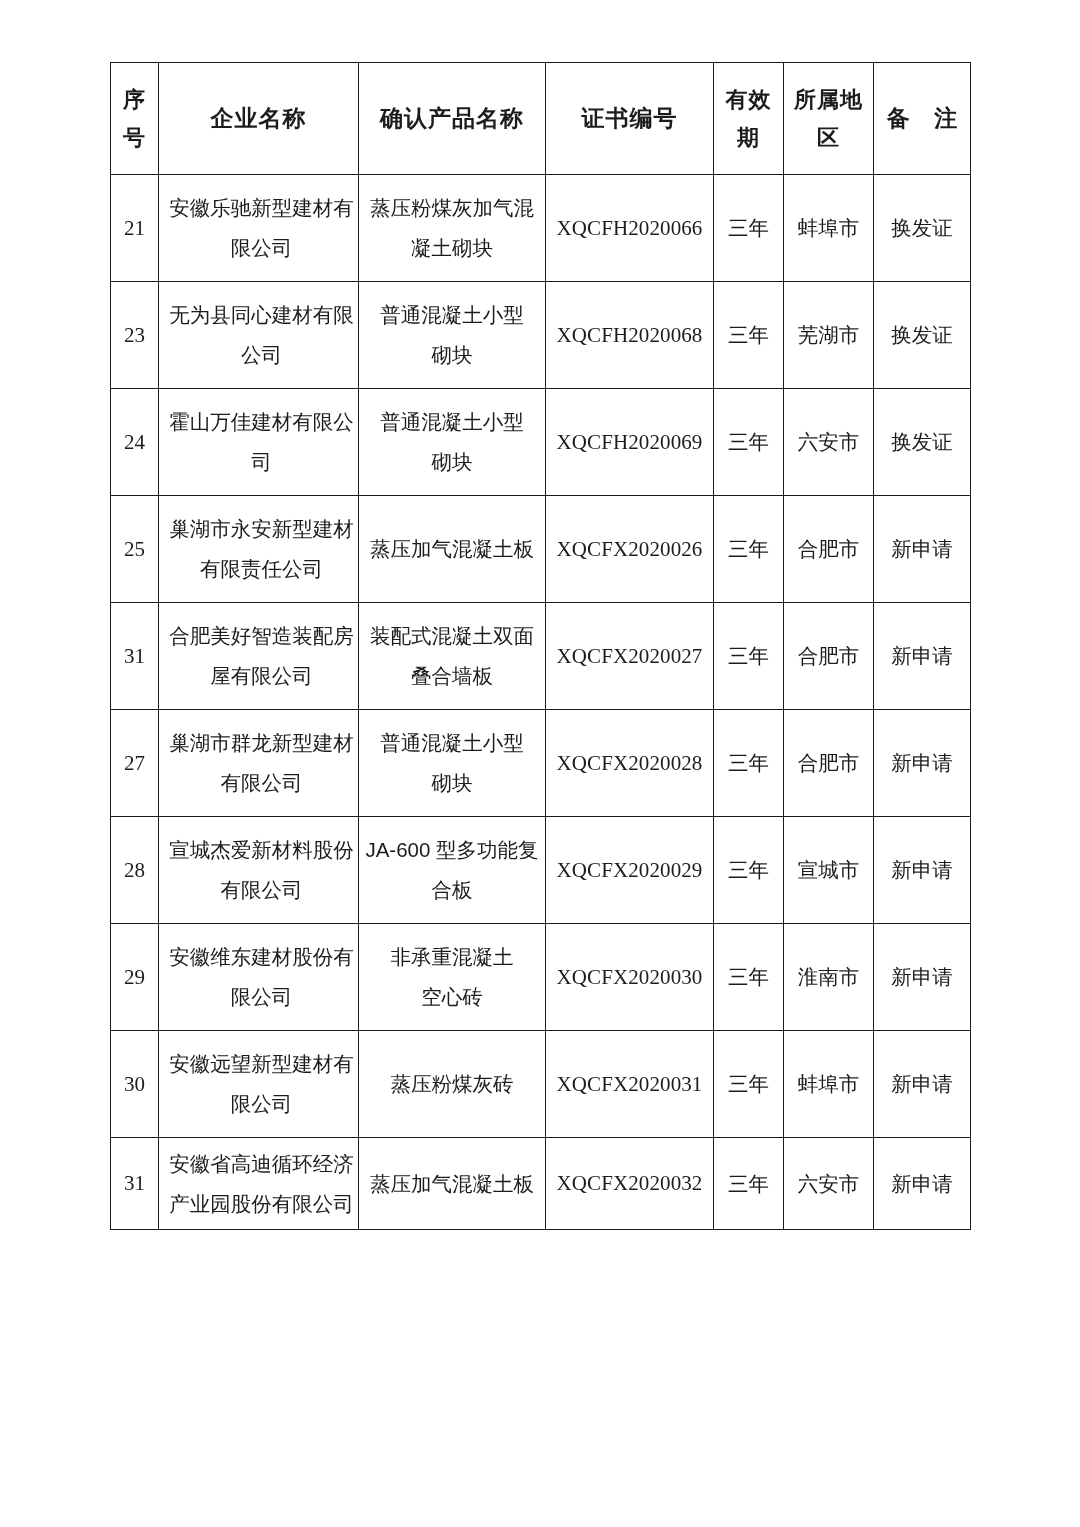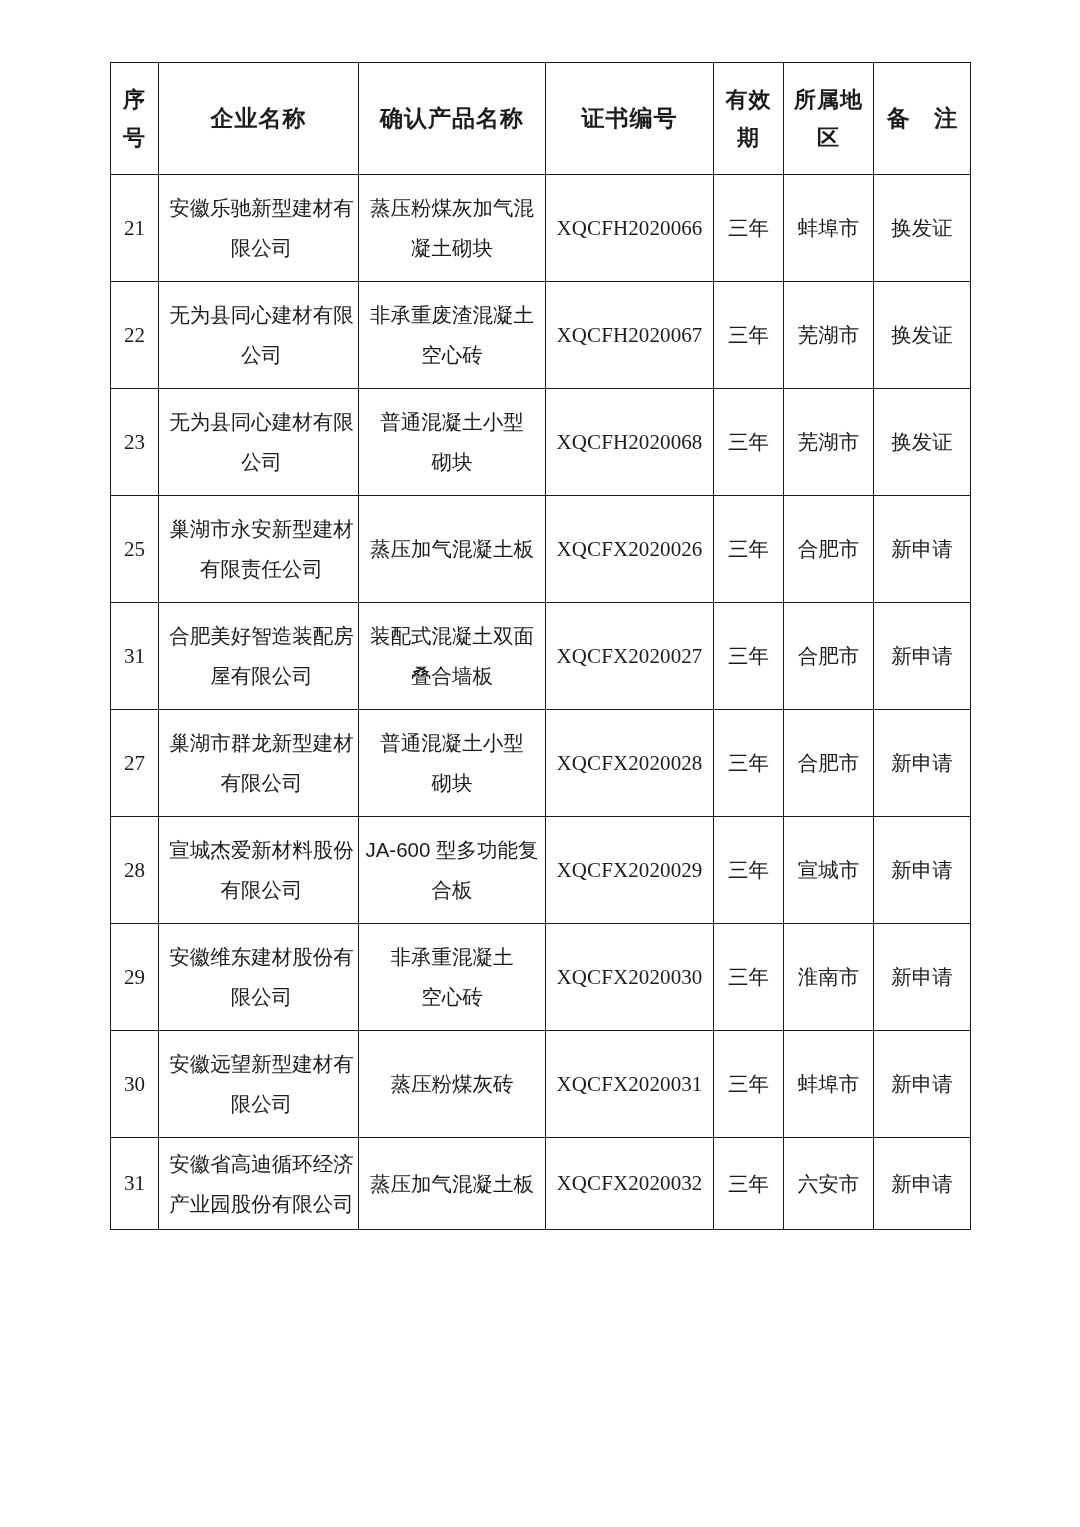--- a/index.html
+++ b/index.html
@@ -164,47 +164,47 @@
           <td class="prod">
             <span class="ln">蒸压粉煤灰加气混</span>
             <span class="ln">凝土砌块</span>
           </td>
           <td class="cert">XQCFH2020066</td>
           <td class="valid">三年</td>
           <td class="region">蚌埠市</td>
           <td class="remark">换发证</td>
         </tr>
         <tr>
-          <td class="idx">22</td>
+          <td class="idx">23</td>
           <td class="ent">
             <span class="ln">无为县同心建材有限</span>
             <span class="ln">公司</span>
           </td>
           <td class="prod">
-            <span class="ln">非承重废渣混凝土</span>
-            <span class="ln">空心砖</span>
-          </td>
-          <td class="cert">XQCFH2020067</td>
+            <span class="ln">普通混凝土小型</span>
+            <span class="ln">砌块</span>
+          </td>
+          <td class="cert">XQCFH2020068</td>
           <td class="valid">三年</td>
           <td class="region">芜湖市</td>
           <td class="remark">换发证</td>
         </tr>
         <tr>
-          <td class="idx">23</td>
-          <td class="ent">
-            <span class="ln">无为县同心建材有限</span>
-            <span class="ln">公司</span>
+          <td class="idx">24</td>
+          <td class="ent">
+            <span class="ln">霍山万佳建材有限公</span>
+            <span class="ln">司</span>
           </td>
           <td class="prod">
             <span class="ln">普通混凝土小型</span>
             <span class="ln">砌块</span>
           </td>
-          <td class="cert">XQCFH2020068</td>
-          <td class="valid">三年</td>
-          <td class="region">芜湖市</td>
+          <td class="cert">XQCFH2020069</td>
+          <td class="valid">三年</td>
+          <td class="region">六安市</td>
           <td class="remark">换发证</td>
         </tr>
         <tr>
           <td class="idx">25</td>
           <td class="ent">
             <span class="ln">巢湖市永安新型建材</span>
             <span class="ln">有限责任公司</span>
           </td>
           <td class="prod">
             <span class="ln">蒸压加气混凝土板</span>

